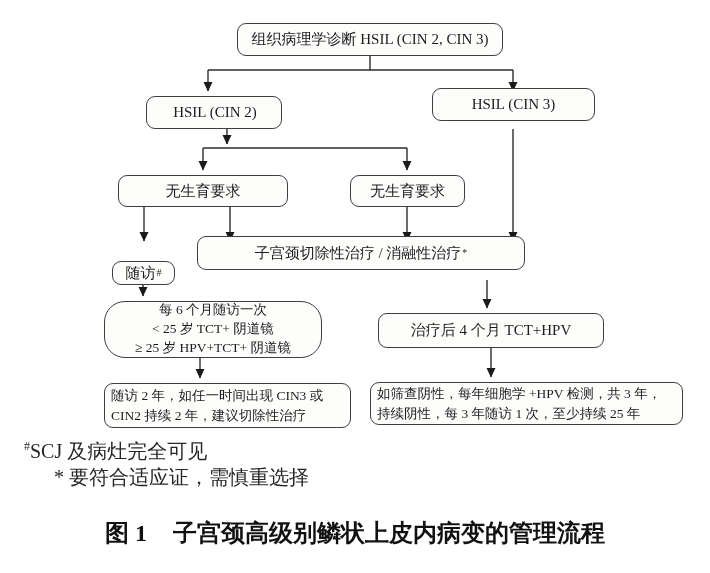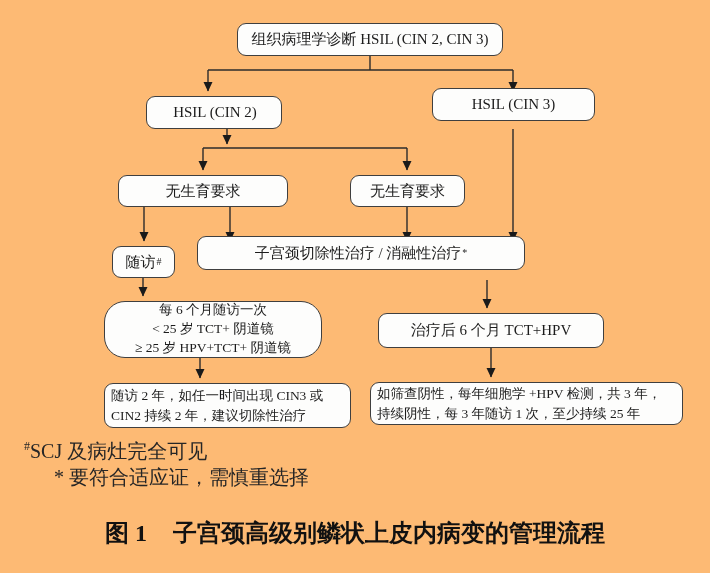--- a/index.html
+++ b/index.html
@@ -1,19 +1,19 @@
 <!DOCTYPE html>
 <html><head>
 <meta charset="utf-8">
 <style>
   html,body{margin:0;padding:0;background:#e9e9e9;}
   #canvas{
     position:relative;
     width:710px;height:573px;
-    background:#fdba74;
+    background:#ffffff;
     font-family:"Liberation Serif","DejaVu Serif",serif;
     color:#1c1c1c;
     overflow:hidden;
   }
   #connectors{position:absolute;left:0;top:0;width:710px;height:573px;z-index:0;}
   .node{
     position:absolute;box-sizing:border-box;z-index:1;
     border:1.5px solid #3f3f3f;border-radius:9px;
     background:#fdfdfc;
     display:flex;align-items:center;justify-content:center;
@@ -79,38 +79,38 @@
   </div>
 
   <div class="node" style="left:118px;top:175px;width:170px;height:32px;">
     <span>无生育要求</span>
   </div>
 
   <div class="node" style="left:350px;top:175px;width:115px;height:32px;">
     <span>无生育要求</span>
   </div>
 
-  <div class="node" style="left:112px;top:246px;width:63px;height:32px;text-align:right;">
+  <div class="node" style="left:112px;top:261px;width:63px;height:24px;text-align:right;">
     <span>随访</span>
       <sup>#</sup>
   </div>
 
   <div class="node" style="left:197px;top:236px;width:328px;height:34px;">
     <span>子宫颈切除性治疗 / 消融性治疗</span>
       <sup>*</sup>
   </div>
 
   <div class="node multiline" style="left:104px;top:301px;width:218px;height:57px;">
     <div>每 6 个月随访一次</div>
     <div>&lt; 25 岁 TCT+ 阴道镜</div>
     <div>≥ 25 岁 HPV+TCT+ 阴道镜</div>
   </div>
 
   <div class="node" style="left:378px;top:313px;width:226px;height:35px;">
-    <span>治疗后 6 个月 TCT+HPV</span>
+    <span>治疗后 4 个月 TCT+HPV</span>
   </div>
 
   <div class="node leftline" style="left:104px;top:383px;width:247px;height:45px;text-align:center;">
     <div>随访 2 年，如任一时间出现 CIN3 或</div>
     <div>CIN2 持续 2 年，建议切除性治疗</div>
   </div>
 
   <div class="node leftline" style="left:370px;top:382px;width:313px;height:43px;">
     <div>如筛查阴性，每年细胞学 +HPV 检测，共 3 年，</div>
     <div>持续阴性，每 3 年随访 1 次，至少持续 25 年</div>

